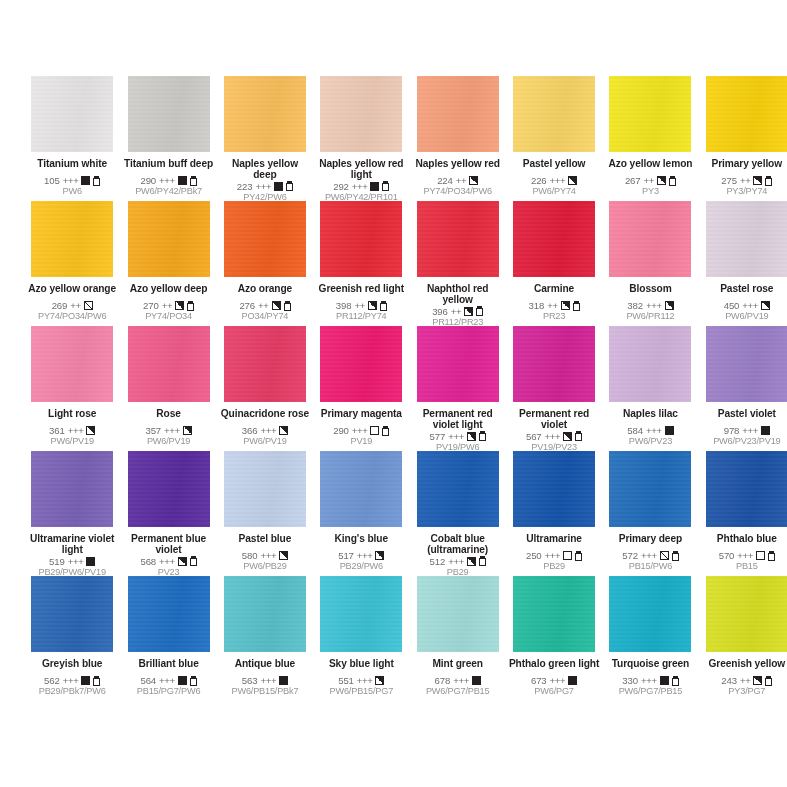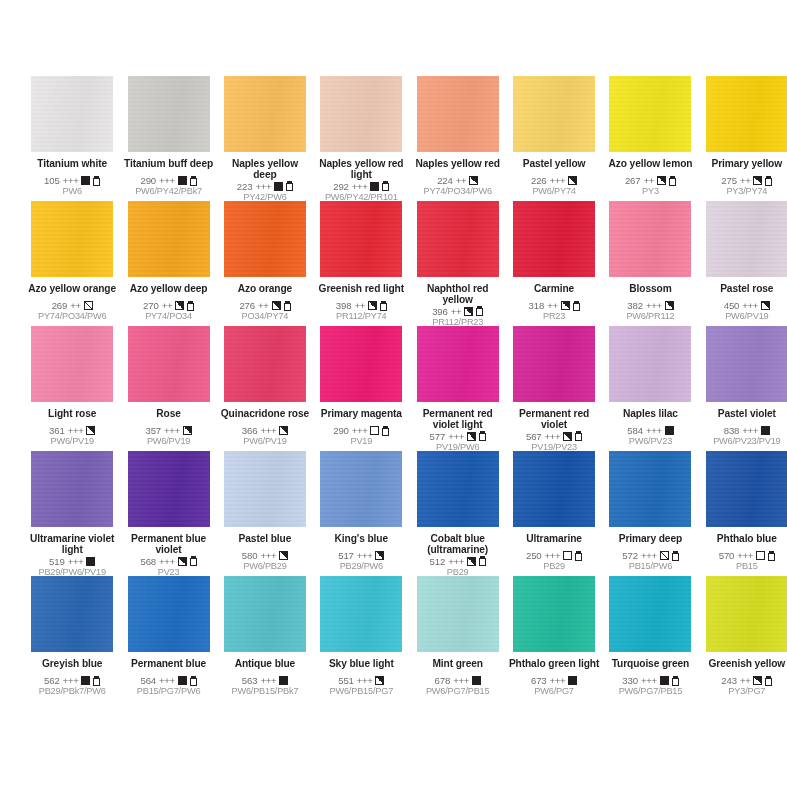--- a/index.html
+++ b/index.html
@@ -499,21 +499,21 @@
             <span class="op opaque"></span>
           </div>
           <div class="pig">PW6/PV23</div>
         </div>
       </div>
       <div class="cell">
         <div class="swatch" style="background: rgb(155, 127, 200);"></div>
         <div class="name">Pastel violet</div>
         <div class="meta">
           <div class="metaline">
-            <span class="code">838</span>
+            <span class="code">978</span>
             <span class="lf">+++</span>
             <span class="op opaque"></span>
           </div>
           <div class="pig">PW6/PV23/PV19</div>
         </div>
       </div>
       <div class="cell">
         <div class="swatch" style="background: rgb(123, 98, 183);"></div>
         <div class="name">Ultramarine violet light</div>
         <div class="meta">
@@ -640,21 +640,21 @@
             <span class="jar">
               <span class="lid"></span>
               <span class="body"></span>
             </span>
           </div>
           <div class="pig">PB29/PBk7/PW6</div>
         </div>
       </div>
       <div class="cell">
         <div class="swatch" style="background: rgb(30, 110, 195);"></div>
-        <div class="name">Permanent blue</div>
+        <div class="name">Brilliant blue</div>
         <div class="meta">
           <div class="metaline">
             <span class="code">564</span>
             <span class="lf">+++</span>
             <span class="op opaque"></span>
             <span class="jar">
               <span class="lid"></span>
               <span class="body"></span>
             </span>
           </div>

